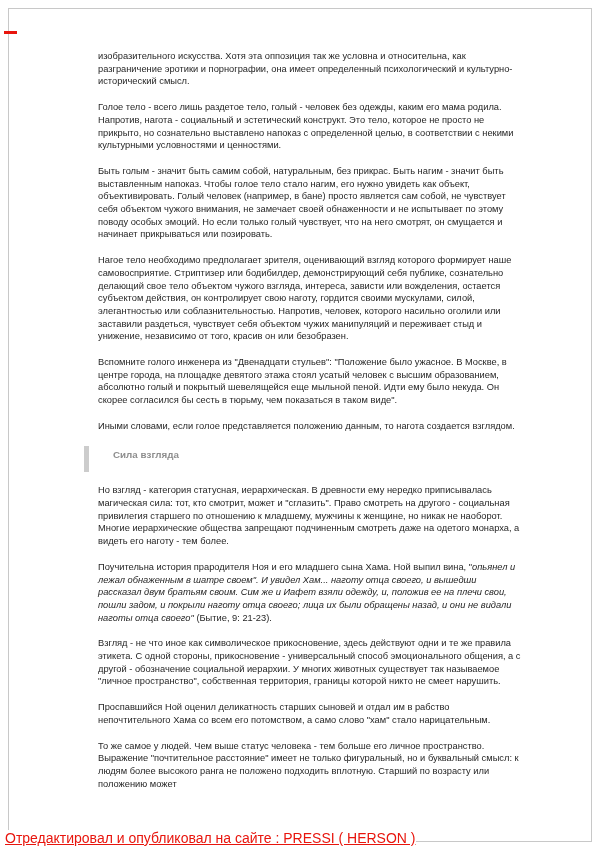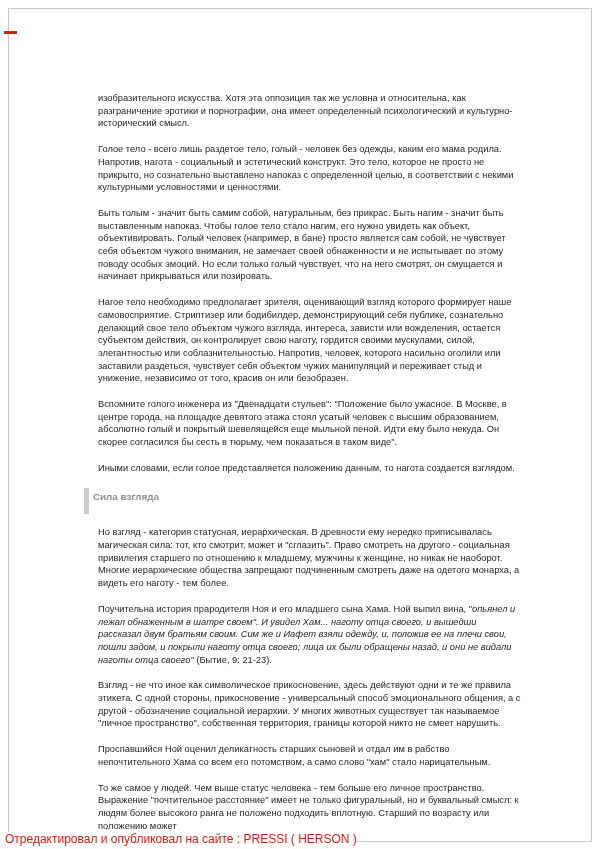--- a/index.html
+++ b/index.html
@@ -29,39 +29,39 @@
     background: var(--accent-red, #e8150d);
   }
   .content {
     position: absolute;
     left: 98px; top: 50px;
     width: 424px;
     color: var(--text-color, #262626);
     font-size: 9.3px;
     line-height: 12.7px;
     text-align: left;
-    margin-top: 42px;
   }
   .para { margin-bottom: 13px; }
   .para .it { font-style: italic; }
   .section-header {
     border-left: 5px solid var(--header-bar-color, #cccccc);
     margin: 3px 0 12px -14px;
-    padding: 3px 0 11px 4px;
+    padding: 3px 0 11px 24px;
     color: var(--header-color, #8e8e8e);
     font-weight: bold;
     font-size: 9.8px;
   }
   .footer-credit {
     position: absolute;
     left: 5px; bottom: 3px;
     color: var(--accent-red, #e8150d);
-    font-size: 12px;
+    font-size: 14px;
     white-space: nowrap;
     background: #ffffff;
+    text-decoration: underline;
   }
 </style>
 </head>
 <body>
 
 <div class="page">
   <div class="page-border"></div>
   <div class="corner-mark"></div>
   <div class="content">
       <p class="para"><span>изобразительного искусства. Хотя эта оппозиция так же условна и относительна, как разграничение эротики и порнографии, она имеет определенный психологический и культурно-исторический смысл.</span></p>

